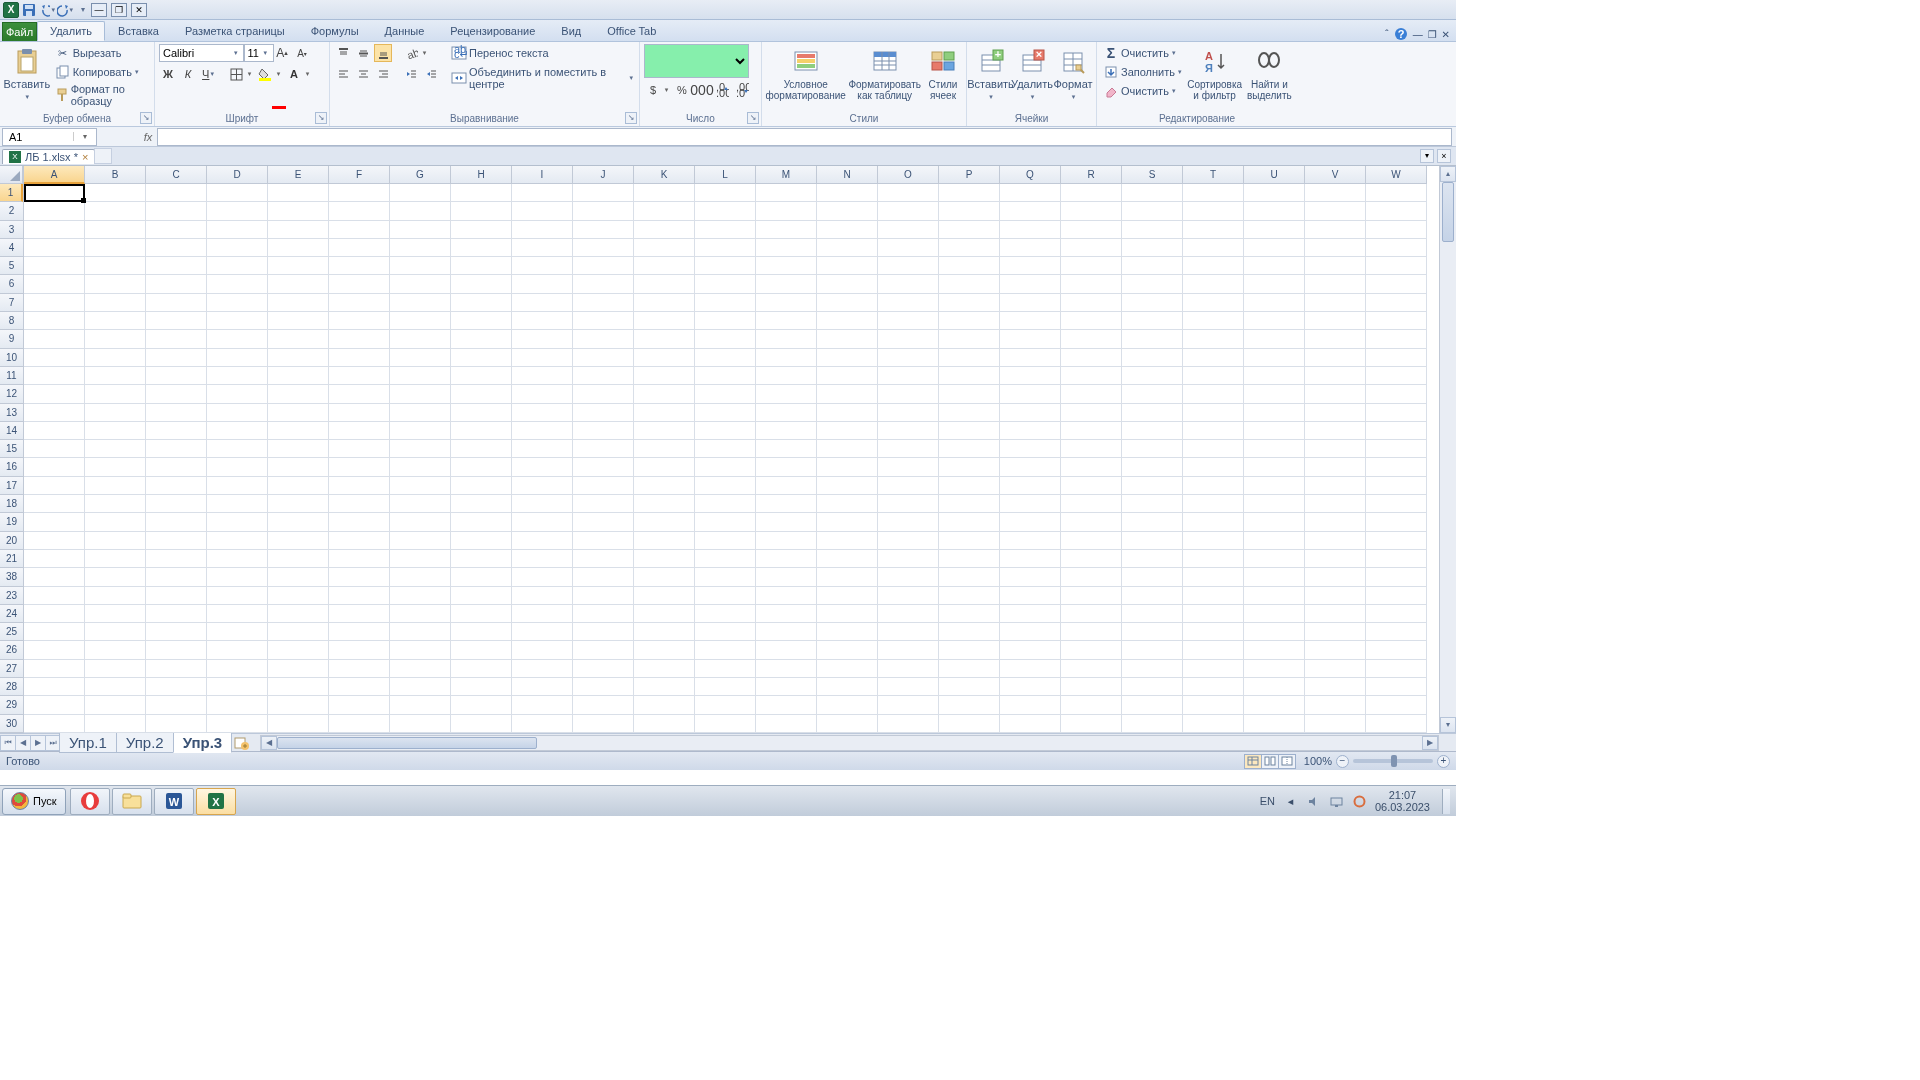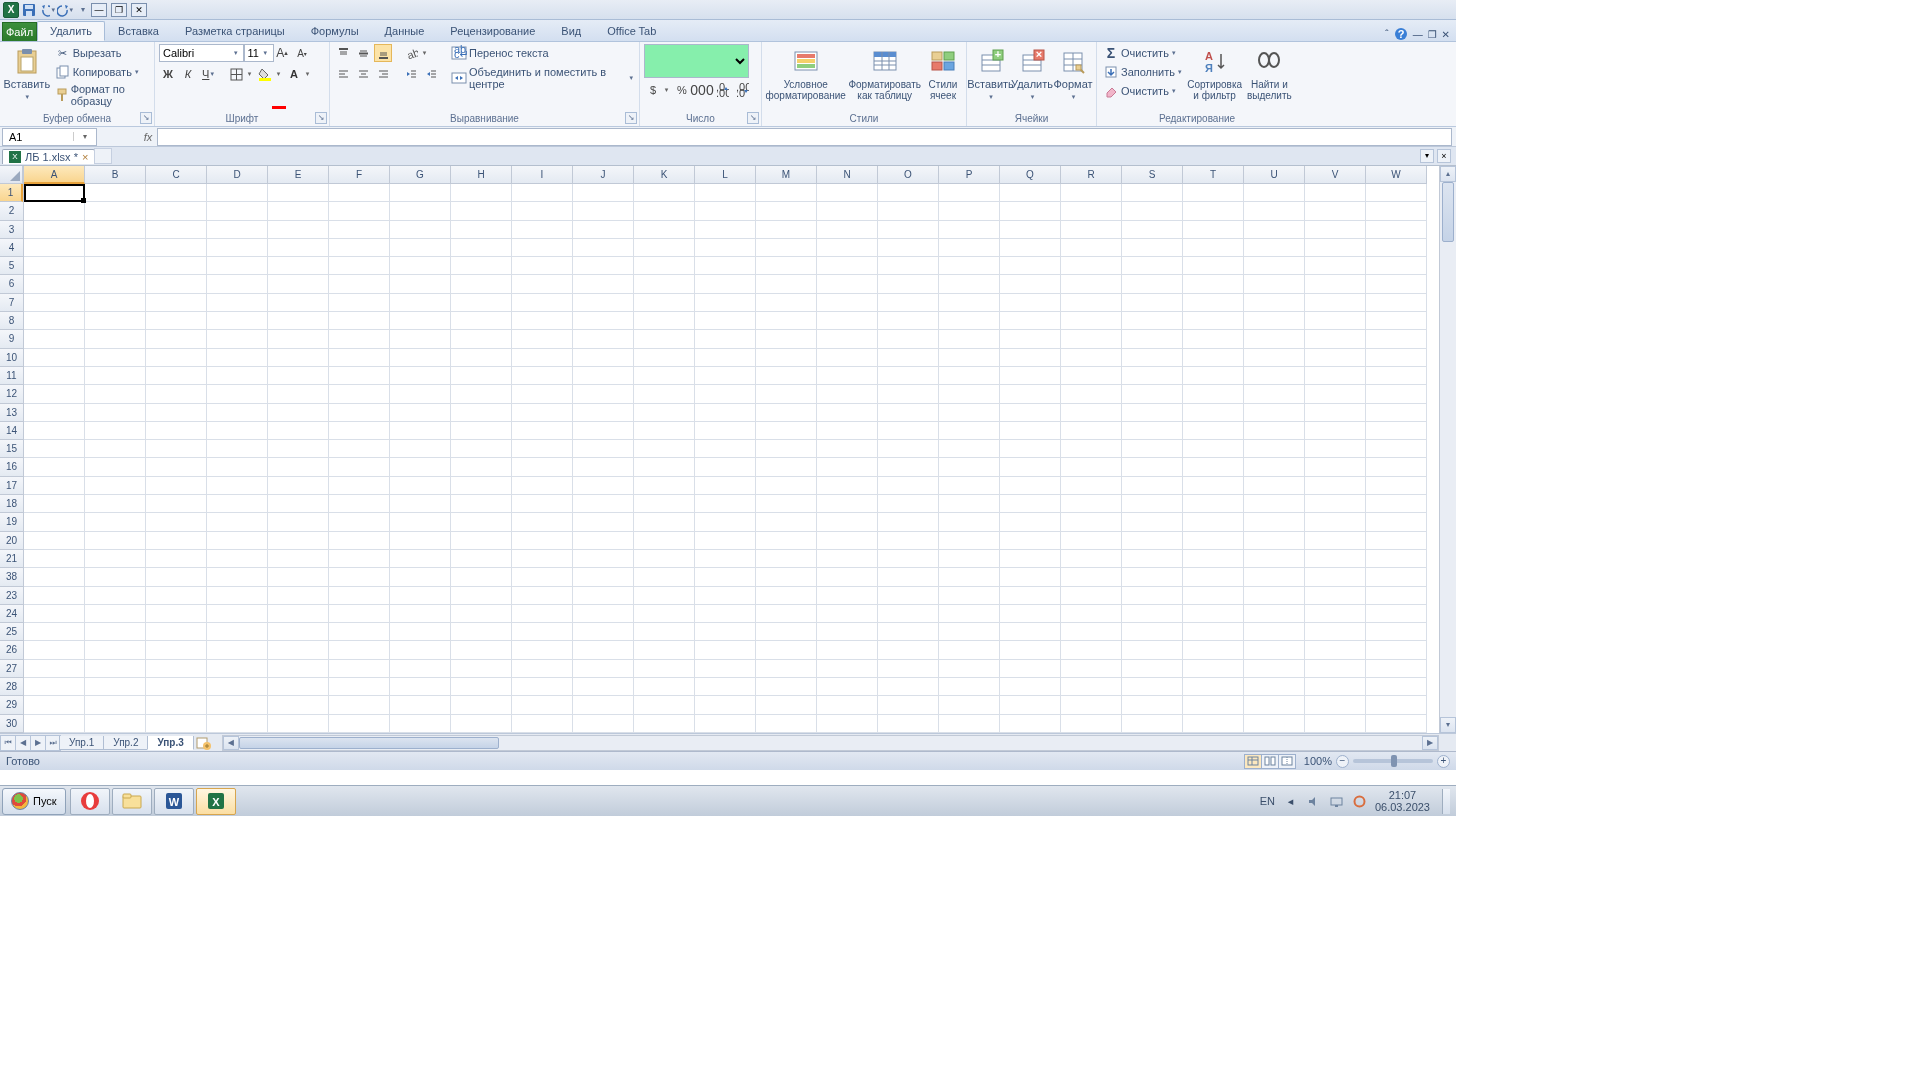--- a/index.html
+++ b/index.html
@@ -63,21 +63,21 @@
 .cell{width:61px;border-right:1px solid #d9dfe8;border-bottom:1px solid #d9dfe8;}
 .selcell{position:absolute;left:0;top:0;width:61px;height:18.3px;border:2px solid #000;pointer-events:none;}
 .selcell:after{content:"";position:absolute;right:-3px;bottom:-3px;width:5px;height:5px;background:#000;}
 .vscroll{width:17px;background:#e9edf4;border-left:1px solid #c1c9d6;position:relative;}
 .vscroll .thumb{position:absolute;top:16px;left:2px;right:2px;height:60px;background:linear-gradient(#dce4f0,#c5d3e7);border:1px solid #9db0cd;border-radius:2px;}
 .vsbtn{height:16px;background:linear-gradient(#eef2f8,#dce4f0);border:1px solid #b6c4d9;text-align:center;font-size:8px;line-height:14px;color:#5c7091;}
 
 .sheetbar{height:18px;background:#e5eaf2;border-top:1px solid #bcc8da;display:flex;align-items:center;}
 .sheetnav{display:flex;}
 .snbtn{width:16px;height:16px;border:1px solid #b6c4d9;background:#eef2f8;text-align:center;font-size:8px;line-height:14px;color:#5c7091;margin-right:-1px;}
-.sheettab{padding:1px 9px;background:#eef2f8;border:1px solid #b0bed3;border-top:none;color:#3b5376;font-size:10px;margin-left:-1px;}
+.sheettab{padding:1px 9px;background:#eef2f8;border:1px solid #b0bed3;border-top:none;color:#3b5376;font-size:15px;margin-left:-1px;}
 .sheettab.active{background:#fff;font-weight:bold;border-bottom-color:#fff;}
 .sheetins{width:18px;height:16px;display:flex;align-items:center;justify-content:center;}
 .hscroll{flex:1;margin-left:10px;display:flex;align-items:center;border:1px solid #c1c9d6;background:#e9edf4;}
 .hsbtn{width:16px;height:14px;background:linear-gradient(#eef2f8,#dce4f0);border:1px solid #b6c4d9;text-align:center;font-size:8px;line-height:12px;color:#5c7091;}
 .hsthumb{height:12px;width:260px;background:linear-gradient(#dce4f0,#c5d3e7);border:1px solid #9db0cd;border-radius:2px;}
 .hstrack{flex:1;}
 
 .statusbar{height:19px;background:linear-gradient(#e2e8f2,#cfd9e9);border-top:1px solid #aeb9cc;display:flex;align-items:center;padding:0 6px;color:#3b5376;}
 .viewbtns{display:flex;margin-left:auto;gap:0;}
 .viewbtn{width:18px;height:15px;border:1px solid #9db0cd;background:#eef2f8;display:flex;align-items:center;justify-content:center;margin-left:-1px;}

